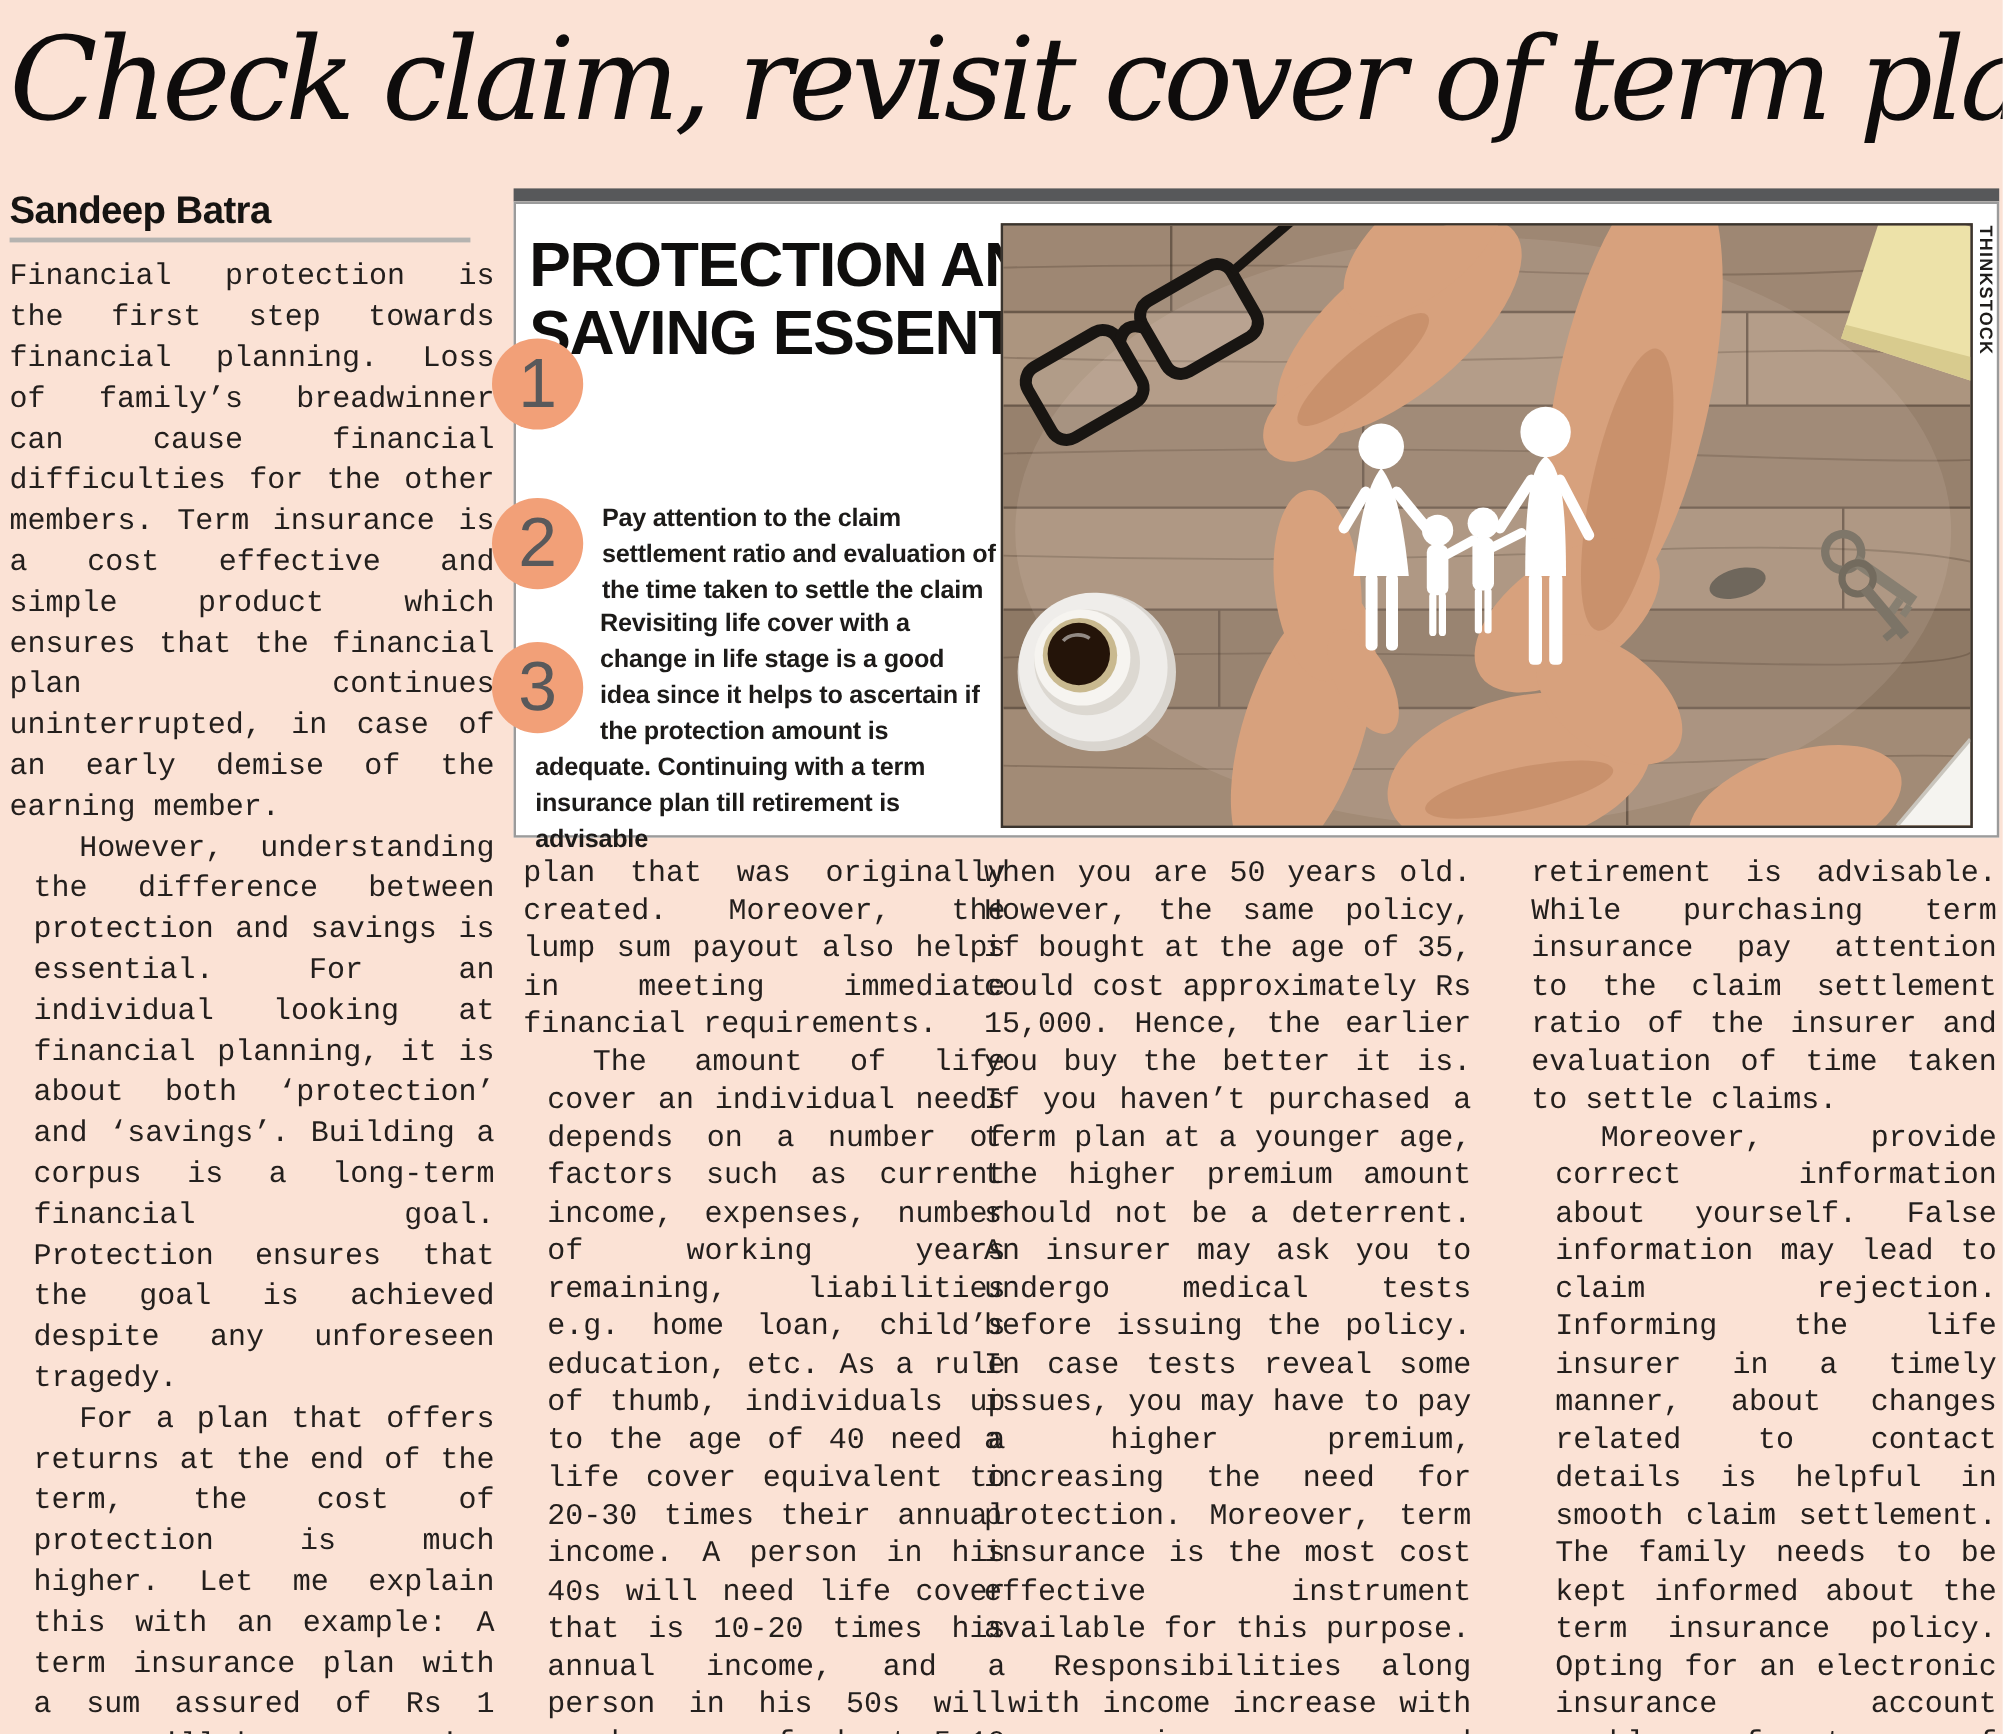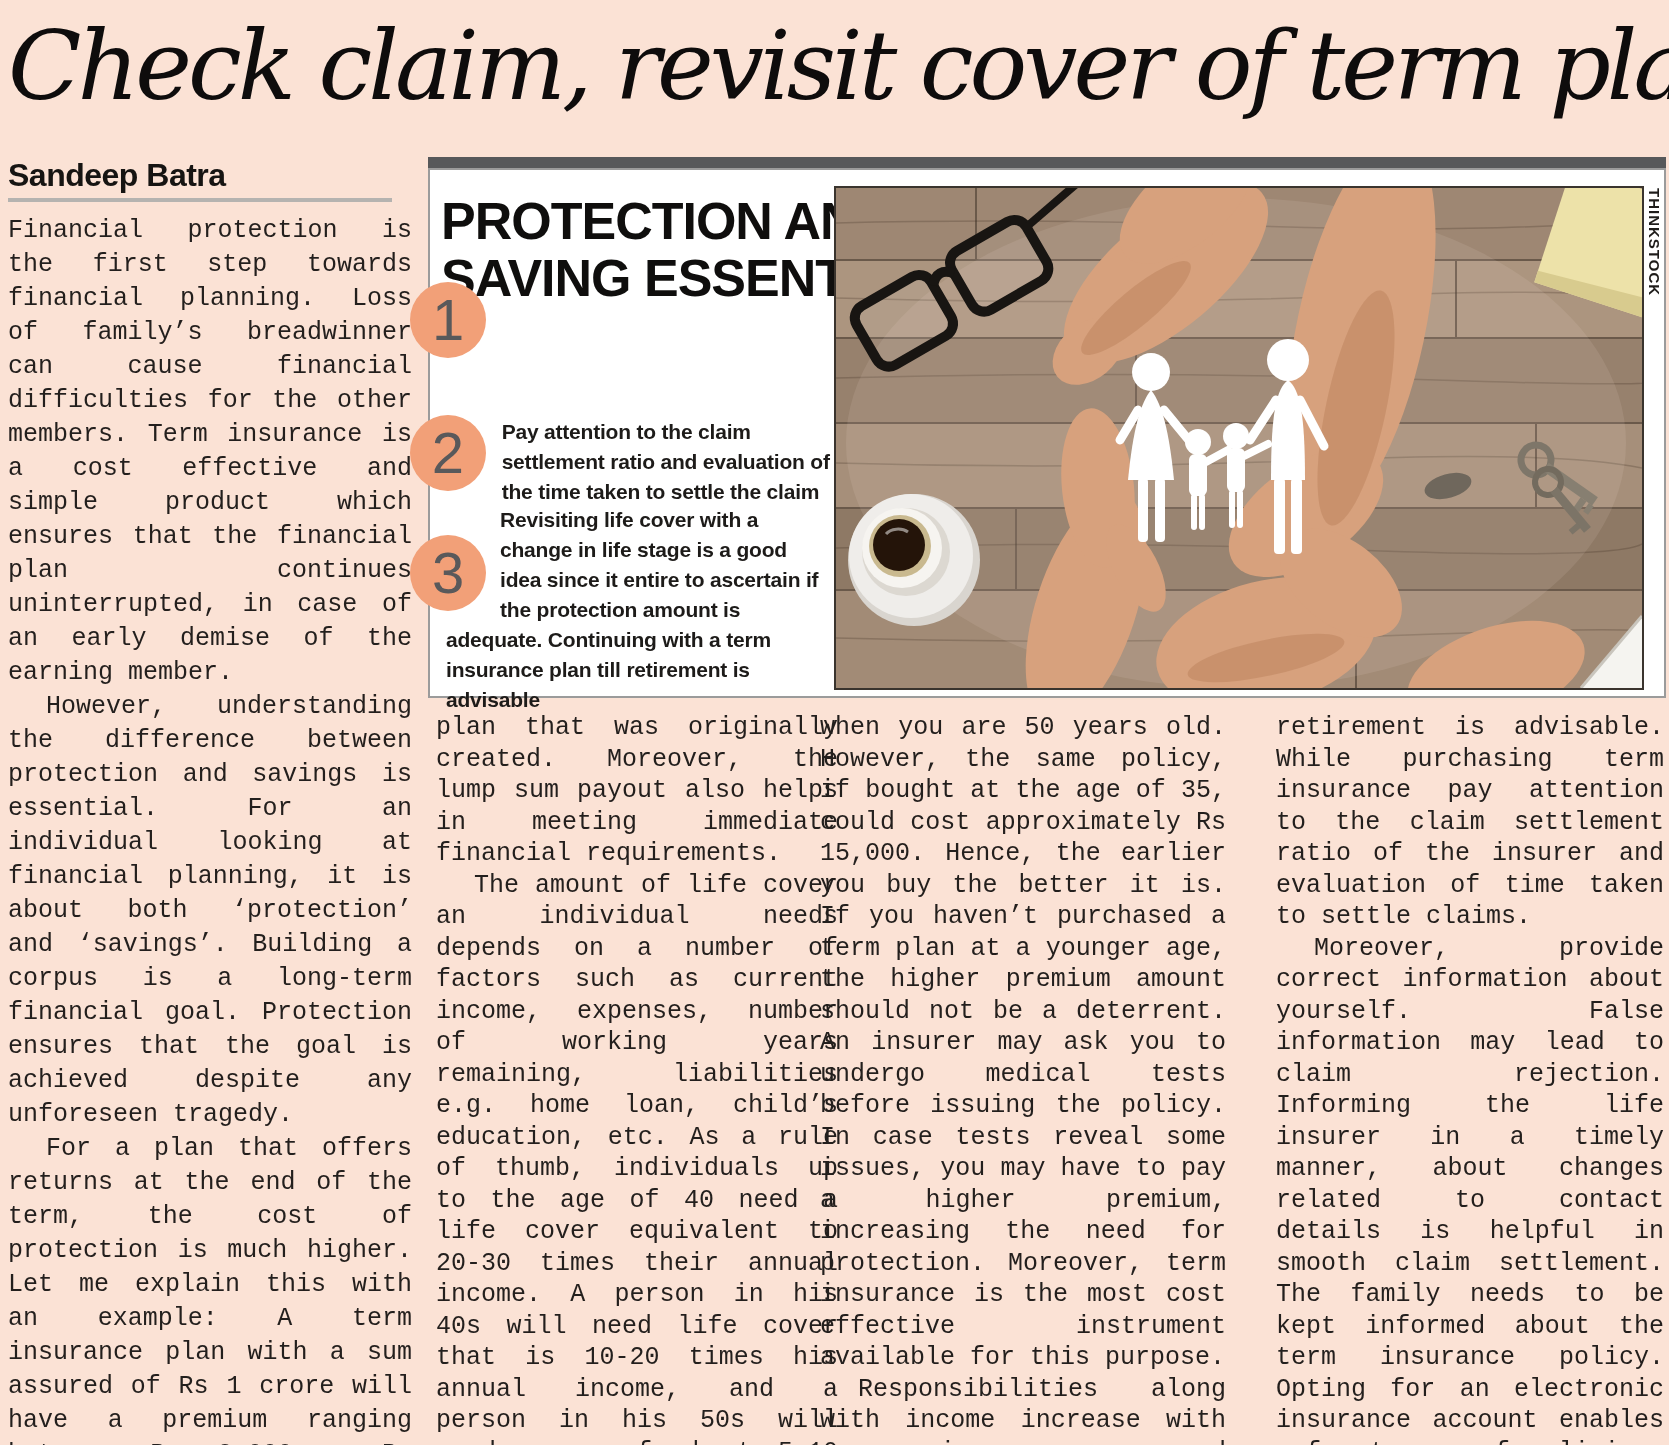--- a/index.html
+++ b/index.html
@@ -29,21 +29,21 @@
   .col p{
     margin:0; font-size:25px; line-height:31.5px; color:#231f1d;
     text-align:justify;
     font-family:Liberation Mono, monospace;
   }
   .col1{ left:8px; width:404px; top:214px; }
   .col1 p{ line-height:34px; }
   .col2{ left:436px; width:402px; }
   .col3{ left:820px; width:406px; }
   .col4{ left:1276px; width:388px; }
-  .col p.indent{ text-indent:38px; }
+  .col p.indent{ text-indent:38px;margin-left:20px; }
   .col p.attribution{
     font-style:italic; text-align:right; text-indent:0;
   }
   
   .infobox{
     position:absolute; left:428px; top:157px; width:1238px; height:541px;
   }
   .infobox .topbar{
     position:absolute; left:0; top:0; width:100%; height:11px; background:#57585a;
   }
@@ -121,21 +121,21 @@
         <div class="num-circle">1</div>
       </div>
 
       <div class="box-item flexrow item2">
         <div class="num-circle">2</div>
         <div class="item-text">Pay attention to the claim settlement ratio and evaluation of the time taken to settle the claim</div>
       </div>
 
       <div class="box-item floated item3">
         <div class="num-circle">3</div>
-        <span class="item-text">Revisiting life cover with a change in life stage is a good idea since it entire to ascertain if the protection amount is adequate. Continuing with a term insurance plan till retirement is advisable</span>
+        <span class="item-text">Revisiting life cover with a change in life stage is a good idea since it helps to ascertain if the protection amount is adequate. Continuing with a term insurance plan till retirement is advisable</span>
       </div>
 
       <div class="photo">
         <svg width="806" height="500" viewBox="0 0 806 500" xmlns="http://www.w3.org/2000/svg">
 
           <g>
             <rect x="0" y="0" width="806" height="72" fill="#9e8773"></rect>
             <rect x="0" y="72" width="806" height="78" fill="#ac957f"></rect>
             <rect x="0" y="150" width="806" height="85" fill="#97816d"></rect>
             <rect x="0" y="235" width="806" height="85" fill="#a68f7a"></rect>

